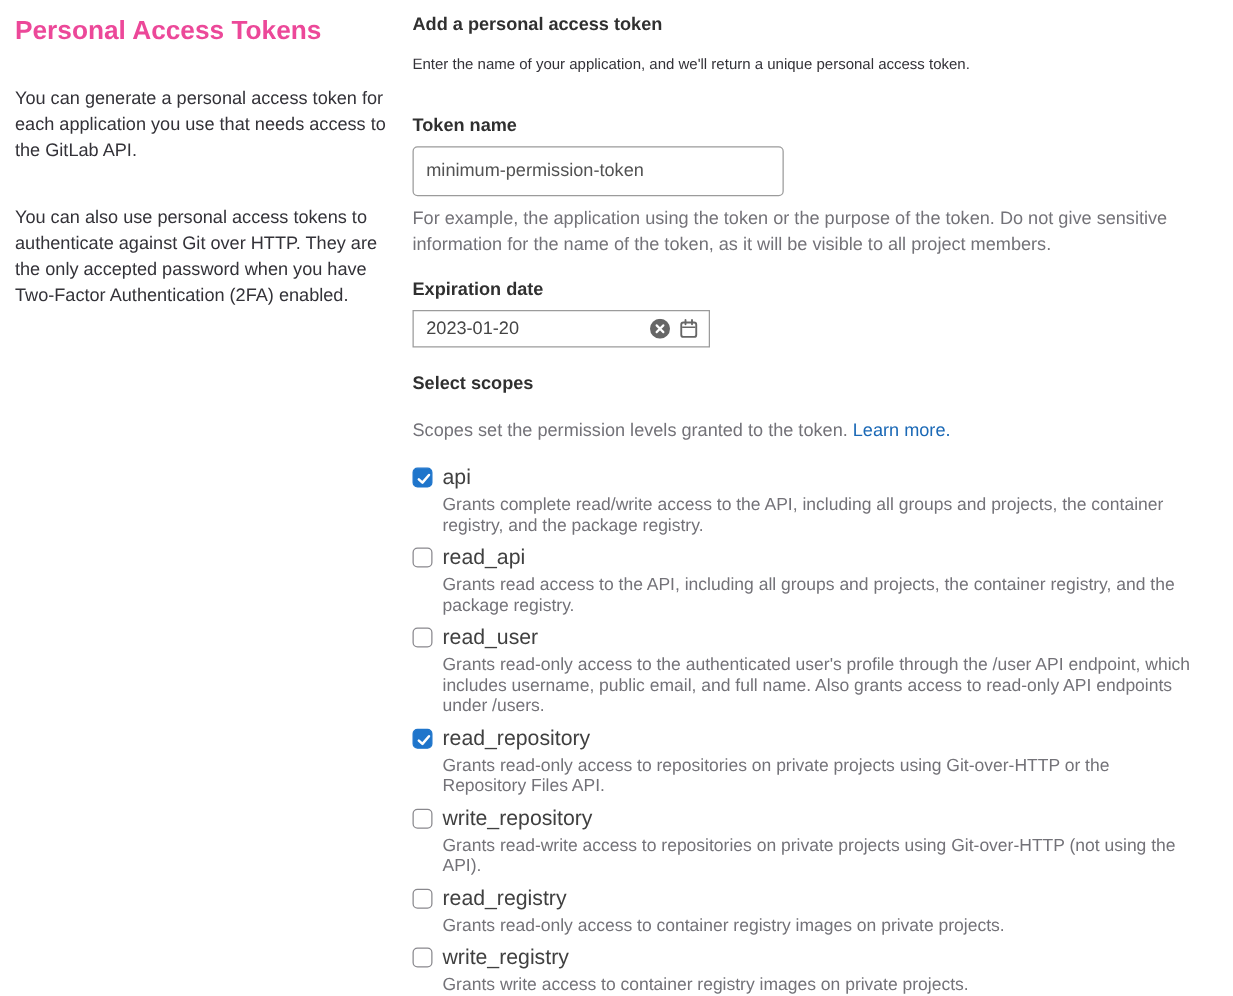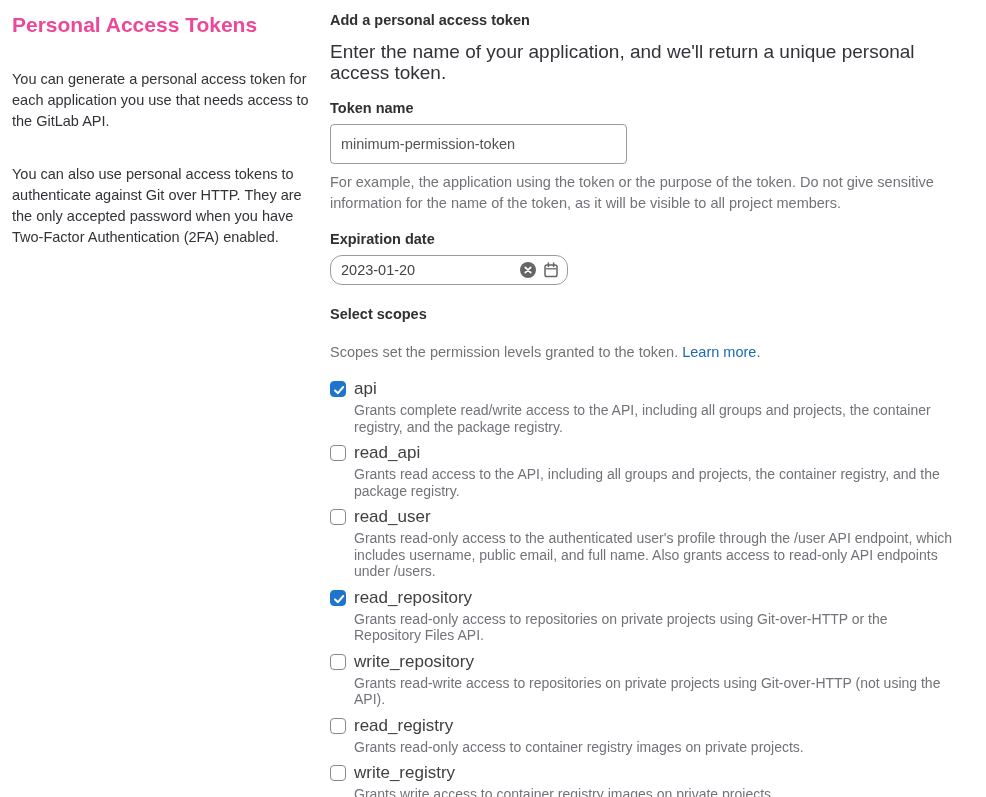--- a/index.html
+++ b/index.html
@@ -39,24 +39,24 @@
   }
   
   .right-col { flex: 1 1 auto; min-width: 0; }
   .section-title {
     font-size: 14.5px;
     font-weight: 700;
     color: #303030;
     margin-bottom: 13px;
   }
   .section-subtitle {
-    font-size: 19px;
+    font-size: 12px;
     line-height: 21px;
     color: #333238;
-    margin-bottom: 17px;
+    margin-bottom: 31px;
   }
   .field-label {
     display: block;
     font-size: 14.5px;
     font-weight: 700;
     color: #303030;
     margin-bottom: 8px;
   }
   .text-input {
     display: block;
@@ -77,21 +77,21 @@
     color: #737278;
     margin-top: 8px;
     margin-bottom: 17px;
   }
   .date-wrap {
     display: flex;
     align-items: center;
     width: 238px;
     height: 30px;
     border: 1px solid #9b9b9b;
-    border-radius: 12px;
+    border-radius: 0;
     background: #fff;
     padding: 0 7px 0 0;
     margin-bottom: 21px;
   }
   .date-input {
     flex: 1 1 auto;
     min-width: 0;
     border: none;
     outline: none;
     background: transparent;

